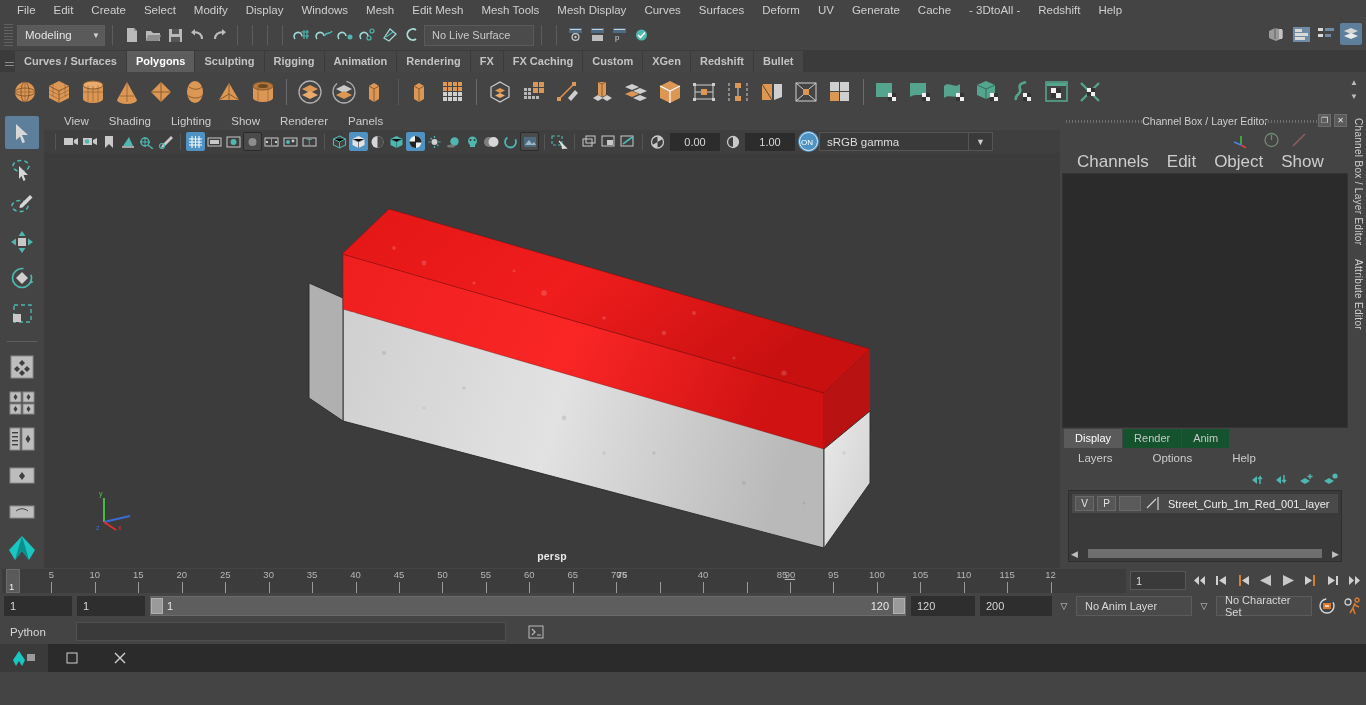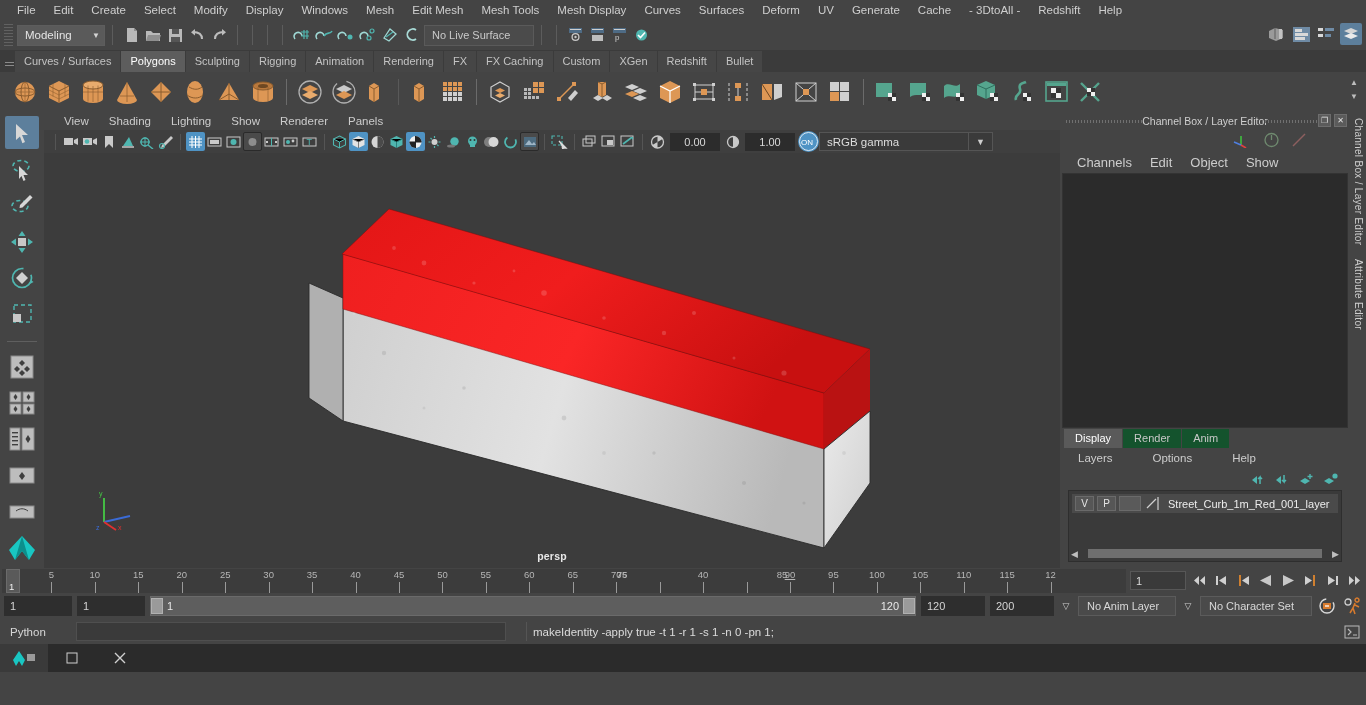--- a/index.html
+++ b/index.html
@@ -81,21 +81,21 @@
   
   .rdock{ width:290px; background:#444444; display:flex; flex-direction:column;}
   .rdock-title{ height:17px; display:flex; align-items:center; justify-content:center; position:relative; font-size:10.5px; color:#cfcfcf;}
   .dots{ position:absolute; top:8px; height:3px; width:76px;
          background:repeating-linear-gradient(to right,#707070 0 1px,transparent 1px 3px);}
   .dots.l{ left:6px;} .dots.r{ left:202px; width:60px;}
   .winbtn{ position:absolute; width:13px; height:13px; top:2px; background:#5b5b5b; border:1px solid #6d6d6d;
            display:flex;align-items:center;justify-content:center;font-size:8px;color:#e0e0e0;}
   .cb-icons{ height:22px; position:relative;}
   .cbmenu{ height:22px; display:flex; align-items:center; padding-left:8px;}
-  .cbmenu span{ padding:0 9px; font-size:13px; color:#cdcdcd;}
+  .cbmenu span{ padding:0 9px; font-size:17px; color:#cdcdcd;}
   .cb-body{ flex:1; background:#2b2b2b; border:1px solid #333; margin:0 2px;}
   .lay-tabs{ height:20px; display:flex; align-items:flex-end; padding-left:4px; background:#444444;}
   .ltab{ height:19px; line-height:19px; padding:0 11px; font-size:11px; color:#c8c8c8; background:#14532d;
          border-right:1px solid #444;}
   .ltab.active{ background:#5a5a5a; color:#fff;}
   .lay-menu{ height:20px; display:flex; align-items:center; padding-left:8px;gap:20px;}
   .lay-menu span{ padding:0 10px; font-size:11.5px; color:#cdcdcd;}
   .lay-btnrow{ height:22px; display:flex; align-items:center; justify-content:flex-end; padding-right:12px; gap:9px;}
   .lay-list{ margin:0 8px; background:#3a3a3a; border:1px solid #2e2e2e; height:72px; position:relative;}
   .lay-row{ display:flex; align-items:center; height:19px; margin:3px 3px 0 3px; background:#4a4a4a;}
@@ -315,21 +315,21 @@
             <path d="M9 7l7 3-7 3-7-3z" fill="#eaeaea"></path>
           </svg>
       </div>
     </div>
   </div>
 
   <div class="shelfbar">
     <div class="shelf-grip">
         <i></i>
       </div>
-    <div id="shelftabs" style="display:flex;">
+    <div id="shelftabs" style="display:flex;font-weight:bold;">
         <div class="stab">Curves / Surfaces</div>
         <div class="stab active">Polygons</div>
         <div class="stab">Sculpting</div>
         <div class="stab">Rigging</div>
         <div class="stab">Animation</div>
         <div class="stab">Rendering</div>
         <div class="stab">FX</div>
         <div class="stab">FX Caching</div>
         <div class="stab">Custom</div>
         <div class="stab">XGen</div>
@@ -1223,44 +1223,43 @@
   <div class="range-row">
     <div class="rfield" style="width:68px">1</div>
     <div class="rfield" style="width:68px">1</div>
     <div class="rslider">
       <div class="handle"></div>
       <span class="rl">1</span>
       <span class="rr">120</span>
       <div class="handle"></div>
     </div>
     <div class="rfield" style="width:64px">120</div>
-    <div class="rfield" style="width:64px">200</div>
+    <div class="rfield" style="width:72px">200</div>
     <div class="dcar">▽</div>
-    <div class="combo" style="width:98px">No Anim Layer</div>
+    <div class="combo" style="width:116px">No Anim Layer</div>
     <div class="dcar">▽</div>
-    <div class="combo" style="width:112px">No Character Set</div>
+    <div class="combo" style="width:96px">No Character Set</div>
     <div class="pb">
         <svg width="20" height="18">
           <circle cx="10" cy="9" r="7" stroke="#d8d8d8" stroke-width="1.4" fill="none" stroke-dasharray="32 8"></circle>
           <rect x="6" y="6" width="8" height="6" fill="#d87b2e"></rect>
           <path d="M8 9h4" stroke="#fff" stroke-width="1.3"></path>
         </svg>
       </div>
     <div class="pb">
         <svg width="22" height="18">
           <circle cx="6" cy="5" r="3" stroke="#cfcfcf" stroke-width="1.3" fill="none"></circle>
           <path d="M13 3a2 2 0 1 1 0 .1M13 6l-2 5 2 6M13 8l4 2M11 11l-3 5" stroke="#d87b2e" stroke-width="1.5" fill="none"></path>
         </svg>
       </div>
   </div>
 
   <div class="cmdrow">
     <span class="cmdlabel">Python</span>
     <div class="cmdinput"></div>
-    <div class="cmdout">makeIdentity -apply true -t 1 -r 1 -s 1 -n 0 -pn 1;</div>
     <div class="pb">
         <svg width="16" height="14">
           <rect x="1" y="1" width="14" height="12" stroke="#b9b9b9" fill="none"></rect>
           <path d="M4 4l3 3-3 3M9 10h4" stroke="#b9b9b9" stroke-width="1.2" fill="none"></path>
         </svg>
       </div>
   </div>
 
   <div class="taskbar">
     <div class="tbitem m">

